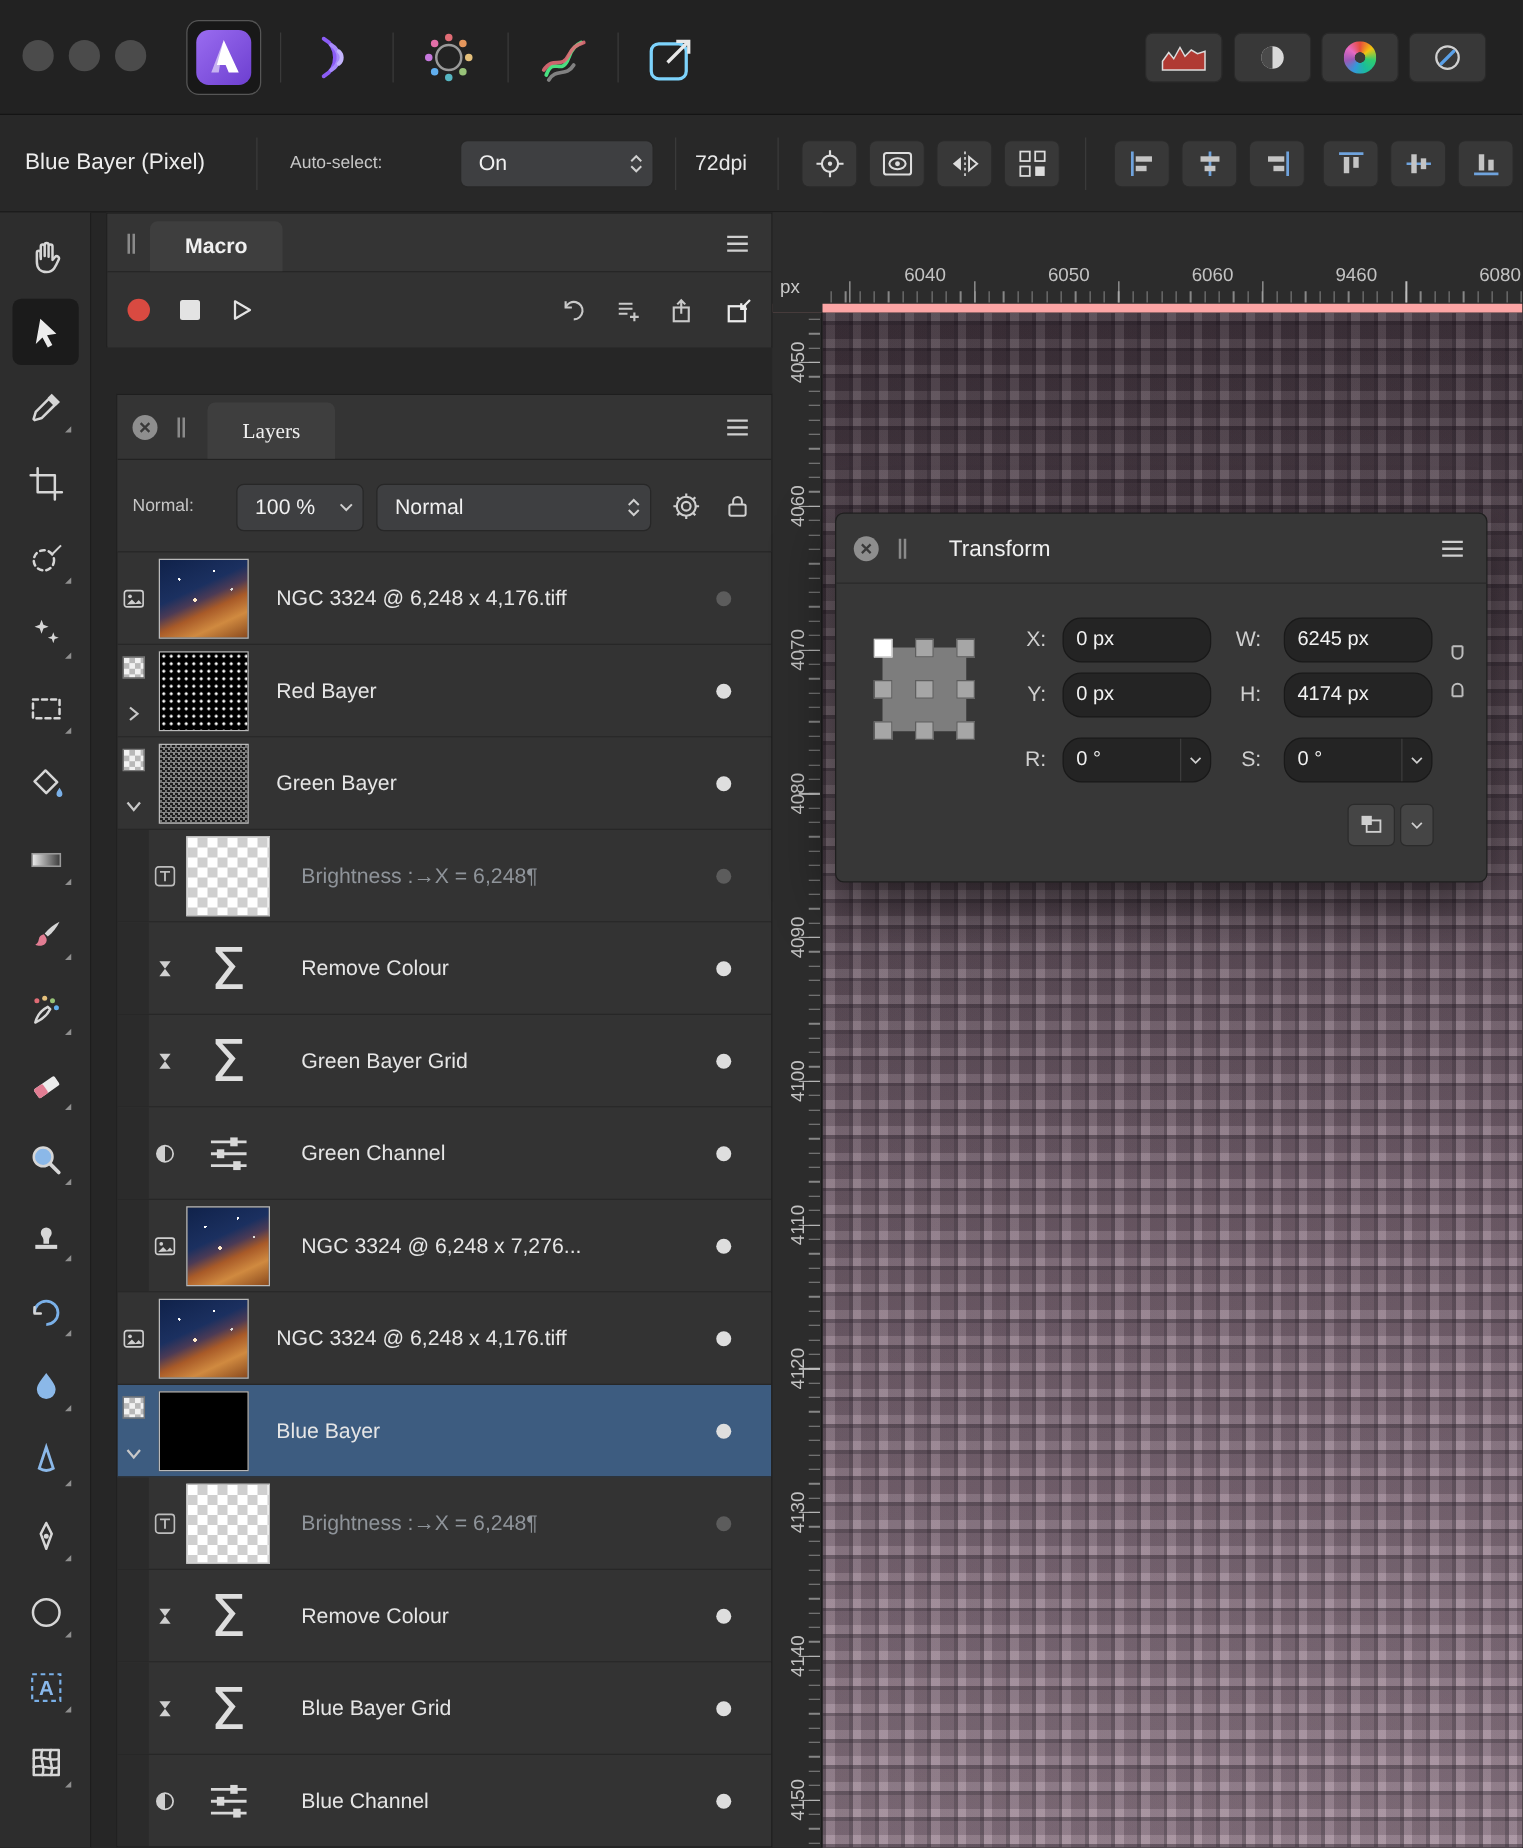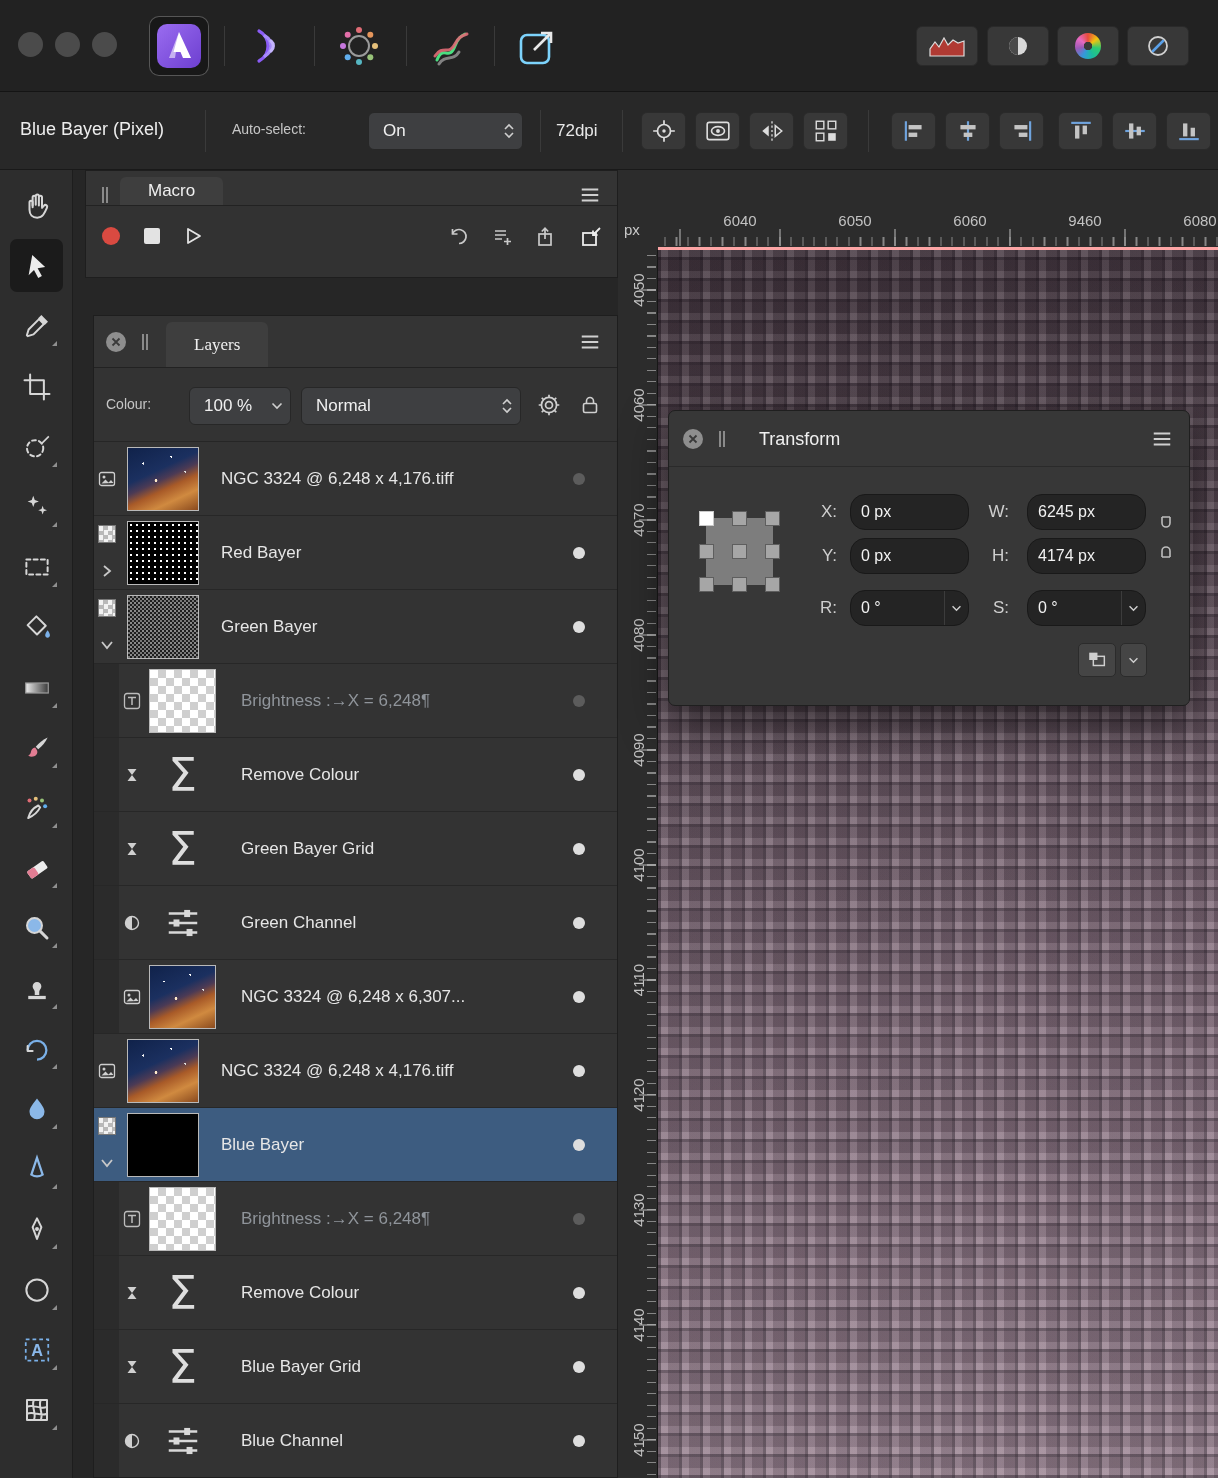--- a/index.html
+++ b/index.html
@@ -35,21 +35,21 @@
 
 
 .panel-header{position:relative;background:#343434;border-bottom:1px solid #222;}
 .panel-tab{position:absolute;top:6px;bottom:0;background:#3e3e3e;border-radius:6px 6px 0 0;display:flex;align-items:center;padding:0 28px;font-size:17px;color:#f0f0f0;}
 .grip{position:absolute;width:14px;height:20px;}
 .hamburger{position:absolute;right:14px;width:26px;height:26px;display:flex;align-items:center;justify-content:center;}
 .close-circ{position:absolute;width:20px;height:20px;border-radius:50%;background:#8e8e8e;display:flex;align-items:center;justify-content:center;}
 
 
 .macro-panel{position:absolute;left:85px;top:170px;width:533px;height:108px;background:#323232;border:1px solid #1e1e1e;}
-.macro-panel .panel-header{height:35px;}
+.macro-panel .panel-header{height:47px;font-weight:bold;}
 .macro-controls{position:relative;height:60px;background:#323232;}
 .rec-btn{position:absolute;left:16px;top:21px;width:18px;height:18px;border-radius:50%;background:#d94a41;}
 .stop-btn{position:absolute;left:58px;top:22px;width:16px;height:16px;border-radius:2px;background:#e3e3e3;}
 .play-btn{position:absolute;left:97px;top:20px;}
 .macro-right{position:absolute;right:12px;top:17px;display:flex;gap:16px;}
 .macro-right .mbtn{width:28px;height:28px;display:flex;align-items:center;justify-content:center;}
 
 
 .layers-panel{position:absolute;left:93px;top:315px;width:525px;height:1163px;background:#333;border:1px solid #1e1e1e;}
 .layers-panel .panel-header{height:52px;font-family:Liberation Serif, serif;}
@@ -90,21 +90,21 @@
 .canvas{position:absolute;left:618px;top:170px;width:600px;height:1308px;background:#2c2c2c;}
 .canvas-art{position:absolute;left:40px;top:80px;right:0;bottom:0;
  background-color:#6b5864;
  background-image:
   repeating-linear-gradient(90deg,rgba(22,12,22,.45) 0 3px,rgba(0,0,0,0) 3px 21px),
   repeating-linear-gradient(0deg,rgba(22,12,22,.45) 0 3px,rgba(0,0,0,0) 3px 21px),
   repeating-linear-gradient(90deg,rgba(255,240,250,.10) 0 10px,rgba(18,8,18,.14) 10px 21px),
   repeating-linear-gradient(0deg,rgba(255,240,250,.10) 0 10px,rgba(18,8,18,.14) 10px 21px),
   linear-gradient(160deg,#554650 0%,#63525d 30%,#7b6573 65%,#8d7584 100%);}
 .canvas-art::after{content:"";position:absolute;inset:0;background:linear-gradient(180deg,rgba(0,0,0,.20),rgba(255,255,255,.05) 55%,rgba(255,255,255,.10));}
-.ruler-top{position:absolute;left:0;top:0;width:600px;height:80px;background:#2c2c2c;border-bottom:3px solid #fca5a5;}
+.ruler-top{position:absolute;left:0;top:0;width:600px;height:80px;background:#2c2c2c;border-bottom:7px solid #fca5a5;}
 .ruler-top .minor{position:absolute;left:40px;right:0;bottom:1px;height:9px;background:repeating-linear-gradient(90deg,#868686 0 1px,rgba(0,0,0,0) 1px 11.5px);background-position:6.5px 0;}
 .ruler-top .major{position:absolute;left:40px;right:0;bottom:1px;height:17px;background:repeating-linear-gradient(90deg,#bdbdbd 0 1px,rgba(0,0,0,0) 1px 115px);background-position:121.5px 0;}
 .ruler-num{position:absolute;font-size:15px;color:#c2c2c2;}
 .ruler-num.h{top:42px;transform:translateX(-50%);}
 .ruler-left{position:absolute;left:0;top:80px;width:40px;bottom:0;background:#2c2c2c;border-right:1px solid #171717;}
 .ruler-left .minorv{position:absolute;top:0;bottom:0;right:1px;width:9px;background:repeating-linear-gradient(180deg,#868686 0 1px,rgba(0,0,0,0) 1px 11.5px);background-position:0 5px;}
 .ruler-left .majorv{position:absolute;top:0;bottom:0;right:1px;width:17px;background:repeating-linear-gradient(180deg,#bdbdbd 0 1px,rgba(0,0,0,0) 1px 115px);background-position:0 39.5px;}
 .ruler-num.v{left:0;width:40px;height:16px;text-align:center;transform:rotate(-90deg);}
 .ruler-corner{position:absolute;left:0;top:0;width:40px;height:80px;background:#2c2c2c;}
 .ruler-corner span{position:absolute;left:6px;bottom:12px;font-size:15px;color:#c9c9c9;}
@@ -581,21 +581,21 @@
     <div class="panel-tab" style="left:72px">
       <span>Layers</span>
     </div>
     <div class="hamburger" style="top:13px">
       <svg width="22" height="22" viewBox="0 0 24 24">
           <path d="M3 6h18M3 12h18M3 18h18" stroke="#cfcfcf" stroke-width="2"></path>
         </svg>
     </div>
   </div>
   <div class="opacity-row">
-    <div class="ctx-label" style="left:12px">Colour:</div>
+    <div class="ctx-label" style="left:12px">Normal:</div>
     <div class="dropdown" style="left:95px;top:19px;width:102px">
       <span class="dd-text">100 %</span>
       <span class="dd-stepper">
         <svg width="12" height="8" viewBox="0 0 12 8">
             <path d="M1.5 1.5L6 6l4.5-4.5" fill="none" stroke="#cfcfcf" stroke-width="1.6"></path>
           </svg>
       </span>
     </div>
     <div class="dropdown" style="left:207px;top:19px;width:220px">
       <span class="dd-text">Normal</span>
@@ -730,21 +730,21 @@
         <div class="badge-col child-badge">
           <div class="badge-icon">
             <svg width="18" height="18" viewBox="0 0 18 18">
               <rect x="1.5" y="2.5" width="15" height="13" rx="2" fill="none" stroke="#cfcfcf" stroke-width="1.3"></rect>
               <circle cx="6" cy="7" r="1.5" fill="#cfcfcf"></circle>
               <path d="M3.5 13.5l4-4 3 3 2.5-2.5 2.5 3z" fill="#cfcfcf"></path>
             </svg>
           </div>
         </div>
         <div class="thumb img"></div>
-        <div class="layer-label">NGC 3324 @ 6,248 x 6,307...</div>
+        <div class="layer-label">NGC 3324 @ 6,248 x 7,276...</div>
         <span class="dot on"></span>
       </div>
       <div class="layer-row">
         <div class="badge-col">
           <div class="badge-icon">
             <svg width="18" height="18" viewBox="0 0 18 18">
               <rect x="1.5" y="2.5" width="15" height="13" rx="2" fill="none" stroke="#cfcfcf" stroke-width="1.3"></rect>
               <circle cx="6" cy="7" r="1.5" fill="#cfcfcf"></circle>
               <path d="M3.5 13.5l4-4 3 3 2.5-2.5 2.5 3z" fill="#cfcfcf"></path>
             </svg>

